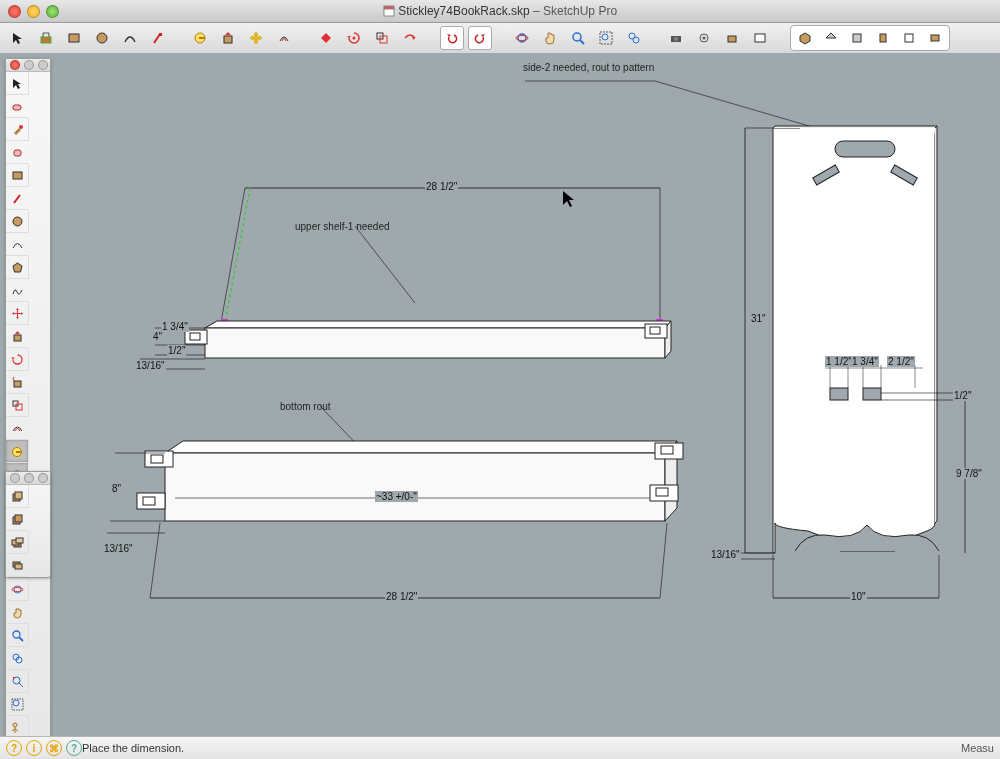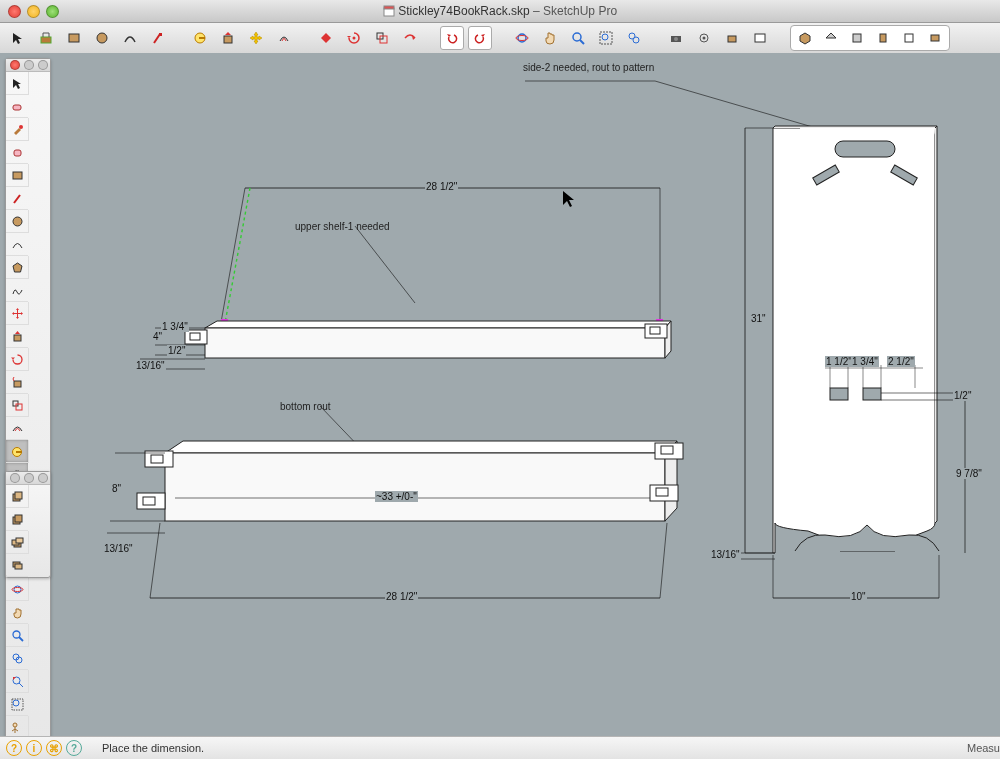--- a/index.html
+++ b/index.html
@@ -125,22 +125,22 @@
     left:0; right:0; bottom:0; height:22px;
     background:linear-gradient(#f6f6f6,#e3e3e3);
     border-top:1px solid #b5b5b5;
     display:flex; align-items:center;
     font-size:11px; color:#333;
   }
   .statusbar .help { display:flex; gap:4px; margin-left:6px; align-items:center;}
   .scirc { width:14px;height:14px;border-radius:50%;border:1px solid #aaa;display:flex;align-items:center;justify-content:center;font-size:10px;font-weight:bold;}
   .scirc.o{color:#e8a100;border-color:#e8a100;}
   .scirc.q{color:#5a9; border-color:#5a9;}
-  .statusbar .msg { margin-left:20px; }
-  .statusbar .meas { margin-left:auto; color:#555;}
+  .statusbar .msg { margin-left:0; }
+  .statusbar .meas { margin-left:auto; margin-right:6px; color:#555;}
 </style>
 </head>
 <body>
 
 <div class="titlebar">
   <div class="traffic">
     <div class="tl red"></div>
     <div class="tl yel"></div>
     <div class="tl grn"></div>
   </div>

